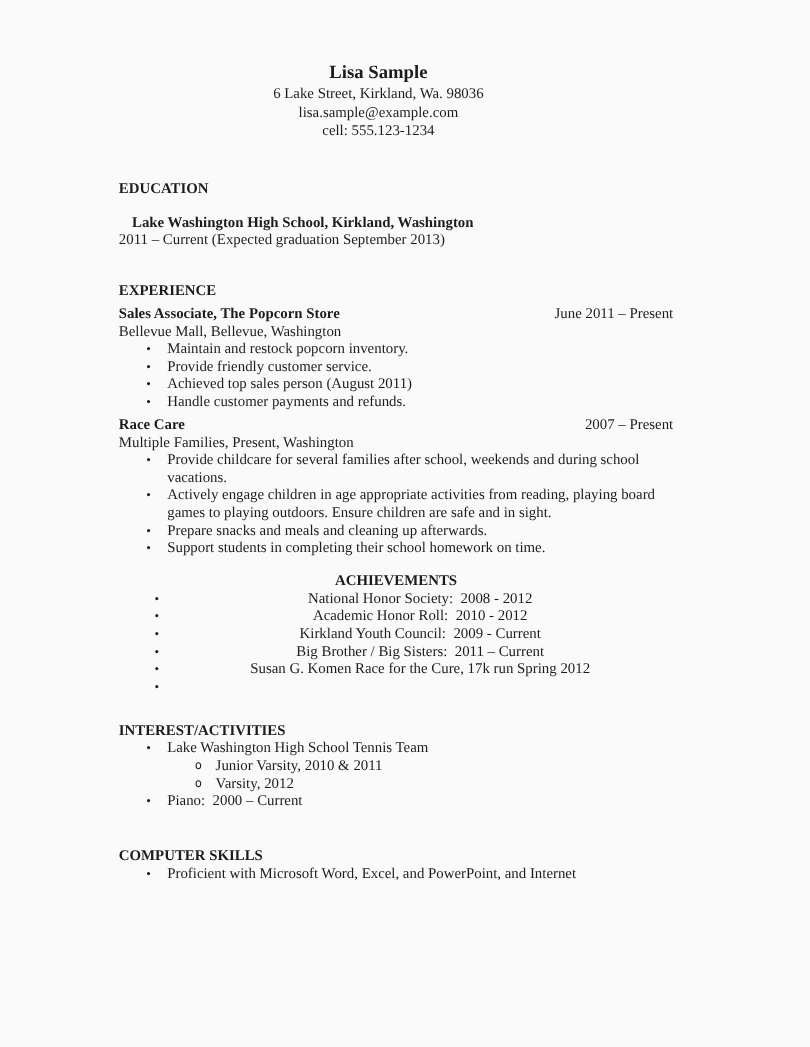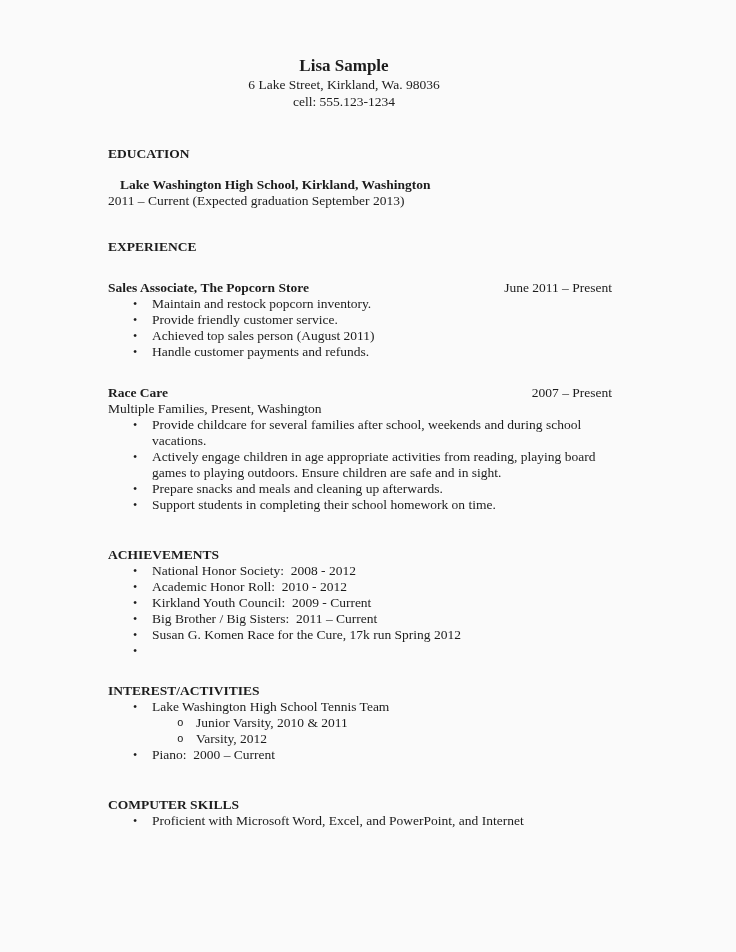--- a/index.html
+++ b/index.html
@@ -19,69 +19,71 @@
   }
   .header { text-align: center; line-height: 17px; }
   .name { font-size: 17px; font-weight: bold; line-height: 20px; }
   .content { margin-left: 108px; width: 504px; }
   .heading { font-weight: bold; }
   .bold-line { font-weight: bold; }
   .line { font-weight: normal; }
   .sec-education { margin-top: 36px; }
   .edu-school { margin-top: 15px; margin-left: 12px; }
   .sec-experience { margin-top: 30px; }
-  .job { margin-top: 25px; }
+  .job { margin-top: 5px; }
   .job-head { display: flex; justify-content: space-between; align-items: baseline; }
   .bullets { padding-left: 25px; }
   .bullet-row { display: flex; }
   .bullet {
     width: 19px;
     flex: 0 0 19px;
     font-size: 12px;
   }
   .bullet-text { white-space: pre-wrap; flex: 1 1 auto; }
   .sub-bullets { padding-left: 69px; }
   .sub-bullet-row { display: flex; }
   .circle-bullet {
     width: 19px;
     flex: 0 0 19px;
     font-family: "DejaVu Sans Mono", monospace;
     font-size: 11px;
   }
-  .sec-achievements { margin-top: 34px; }
+  .sec-achievements { margin-top: 14px; text-align: center; }
   .sec-interests { margin-top: 24px; }
   .sec-skills { margin-top: 34px; }
 </style>
 </head>
 <body>
 
 <div class="page">
 
   <div class="header">
     <div class="name">Lisa Sample</div>
     <div class="hline">6 Lake Street, Kirkland, Wa. 98036</div>
+    <div class="hline">lisa.sample@example.com</div>
     <div class="hline">cell: 555.123-1234</div>
   </div>
 
   <div class="content">
 
     <div class="section sec-education">
       <div class="heading">EDUCATION</div>
       <div class="bold-line edu-school">Lake Washington High School, Kirkland, Washington</div>
       <div class="line">2011 – Current (Expected graduation September 2013)</div>
     </div>
 
     <div class="section sec-experience">
       <div class="heading">EXPERIENCE</div>
 
       <div class="job">
         <div class="job-head">
           <span class="bold-line">Sales Associate, The Popcorn Store</span>
           <span class="line">June 2011 – Present</span>
         </div>
+        <div class="line">Bellevue Mall, Bellevue, Washington</div>
         <div class="bullets">
           <div class="bullet-row">
             <span class="bullet">•</span>
             <span class="bullet-text">Maintain and restock popcorn inventory.</span>
           </div>
           <div class="bullet-row">
             <span class="bullet">•</span>
             <span class="bullet-text">Provide friendly customer service.</span>
           </div>
           <div class="bullet-row">

